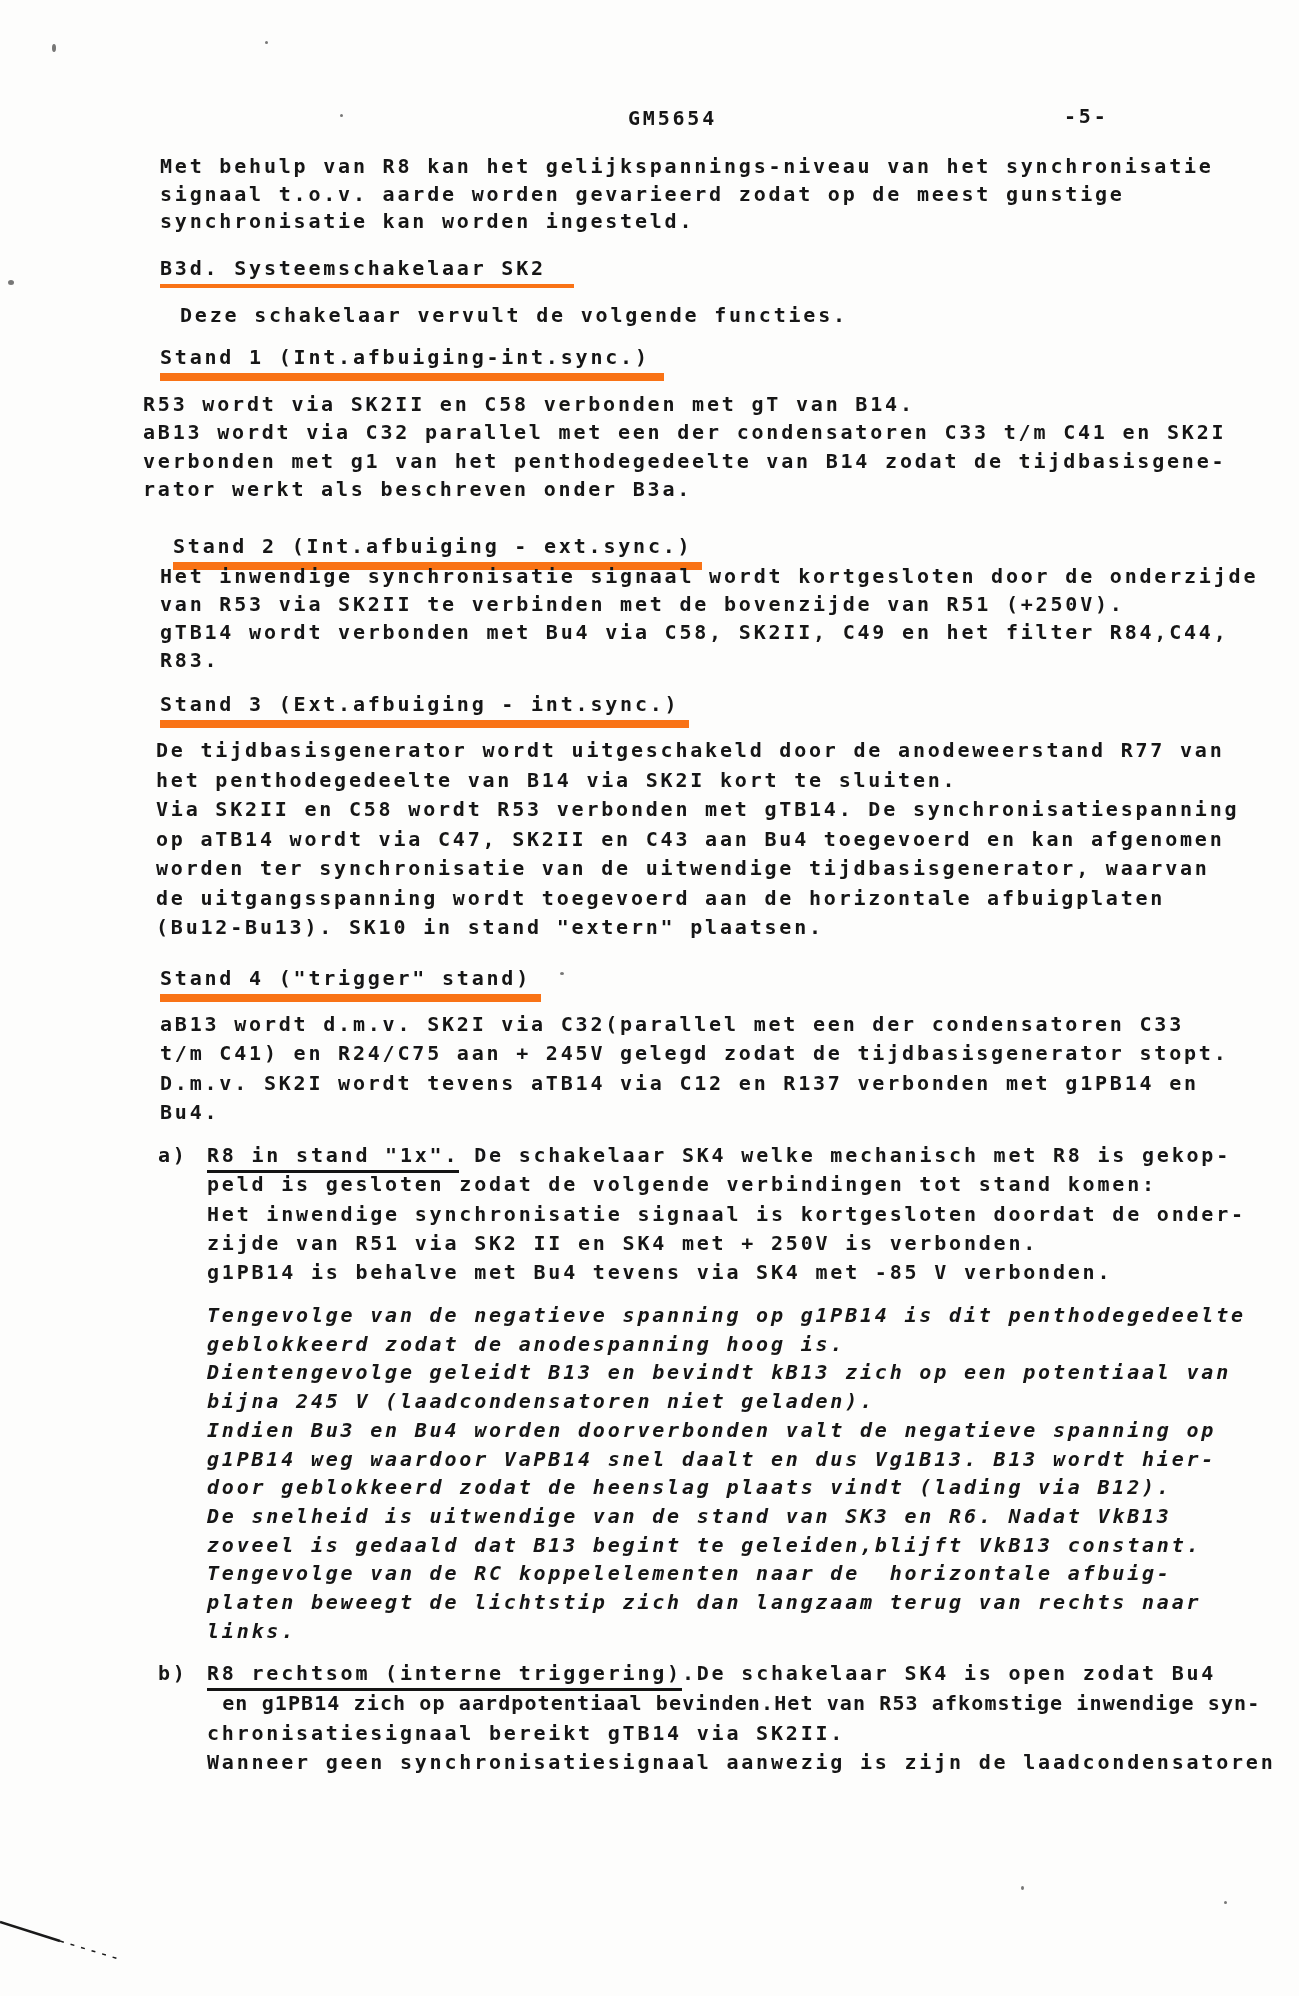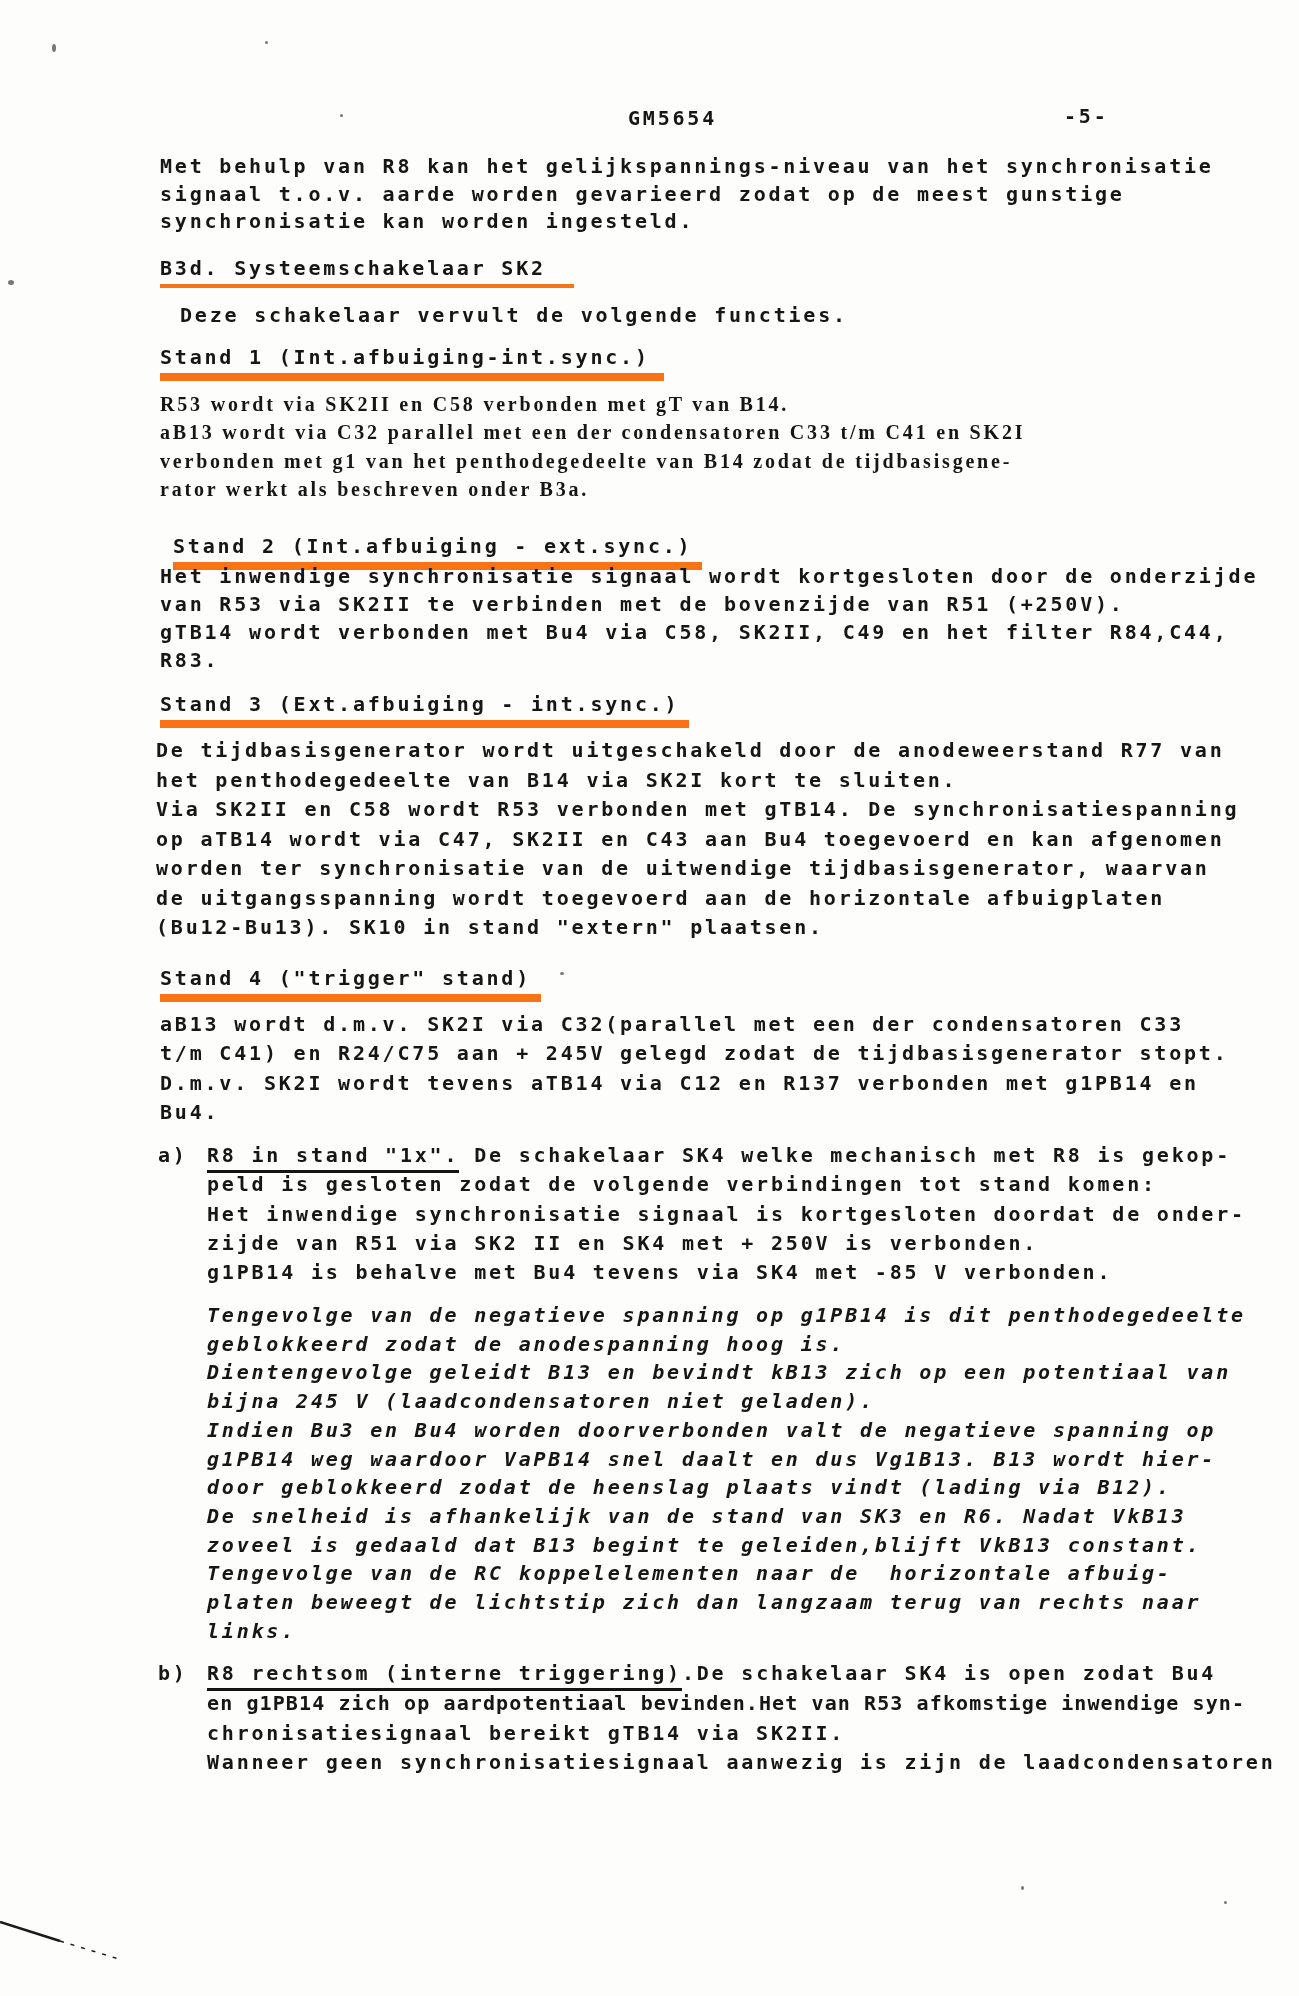--- a/index.html
+++ b/index.html
@@ -24,21 +24,21 @@
   .heading {
     display: inline-block;
     border-bottom: 8px solid #f97316;
     padding-bottom: 4px;
   }
   .heading.thick { border-bottom-width: 4px; }
   .u {
     border-bottom: 3px solid #141414;
     padding-bottom: 3px;
   }
-  .cramped { letter-spacing: 1.1px; }
+  .cramped { letter-spacing: 1.1px; text-align: center; }
   .item .marker { position: absolute; left: 0; top: 0; }
   .item .body { margin-left: 49px; }
   .artifact {
     position: absolute;
     background: #4a4a4a;
     border-radius: 50%;
     opacity: 0.75;
   }
   svg.corner { position: absolute; left: 0; top: 1908px; }
 </style>
@@ -57,21 +57,21 @@
   </div>
 
   <div class="abs" style="left:160px; top:256px;">
     <span class="heading thick line" style="padding-right:28px;">B3d. Systeemschakelaar SK2</span>
   </div>
   <div class="abs line" style="left:160px; top:303px;margin-left:20px;">Deze schakelaar vervult de volgende functies.</div>
 
   <div class="abs" style="left:160px; top:345px;">
     <span class="heading line" style="padding-right:14px;">Stand 1 (Int.afbuiging-int.sync.)</span>
   </div>
-  <div class="abs" style="left:160px; top:390px; line-height:28.3px;font-family:Liberation Serif, serif;">
+  <div class="abs" style="left:143px; top:390px; line-height:28.3px;">
     <div class="line">R53 wordt via SK2II en C58 verbonden met gT van B14.</div>
     <div class="line">aB13 wordt via C32 parallel met een der condensatoren C33 t/m C41 en SK2I</div>
     <div class="line">verbonden met g1 van het penthodegedeelte van B14 zodat de tijdbasisgene-</div>
     <div class="line">rator werkt als beschreven onder B3a.</div>
   </div>
 
   <div class="abs" style="left:160px; top:534px;margin-left:13px;">
     <span class="heading line" style="padding-right:10px;">Stand 2 (Int.afbuiging - ext.sync.)</span>
   </div>
   <div class="abs" style="left:160px; top:562px; line-height:28px;">
@@ -116,21 +116,21 @@
   </div>
 
   <div class="abs" style="left:207px; top:1301px; line-height:28.7px;font-style:italic;">
     <div class="line">Tengevolge van de negatieve spanning op g1PB14 is dit penthodegedeelte</div>
     <div class="line">geblokkeerd zodat de anodespanning hoog is.</div>
     <div class="line">Dientengevolge geleidt B13 en bevindt kB13 zich op een potentiaal van</div>
     <div class="line">bijna 245 V (laadcondensatoren niet geladen).</div>
     <div class="line">Indien Bu3 en Bu4 worden doorverbonden valt de negatieve spanning op</div>
     <div class="line">g1PB14 weg waardoor VaPB14 snel daalt en dus Vg1B13. B13 wordt hier-</div>
     <div class="line">door geblokkeerd zodat de heenslag plaats vindt (lading via B12).</div>
-    <div class="line">De snelheid is afhankelijk van de stand van SK3 en R6. Nadat VkB13</div>
+    <div class="line">De snelheid is uitwendige van de stand van SK3 en R6. Nadat VkB13</div>
     <div class="line">zoveel is gedaald dat B13 begint te geleiden,blijft VkB13 constant.</div>
     <div class="line">Tengevolge van de RC koppelelementen naar de  horizontale afbuig-</div>
     <div class="line">platen beweegt de lichtstip zich dan langzaam terug van rechts naar</div>
     <div class="line">links.</div>
   </div>
 
   <div class="abs item" style="left:158px; top:1659px; line-height:29.8px;">
     <span class="marker line">b)</span>
     <div class="body">
       <div class="line"><span class="u">R8 rechtsom (interne triggering)</span><span>.De schakelaar SK4 is open zodat Bu4</span></div>

